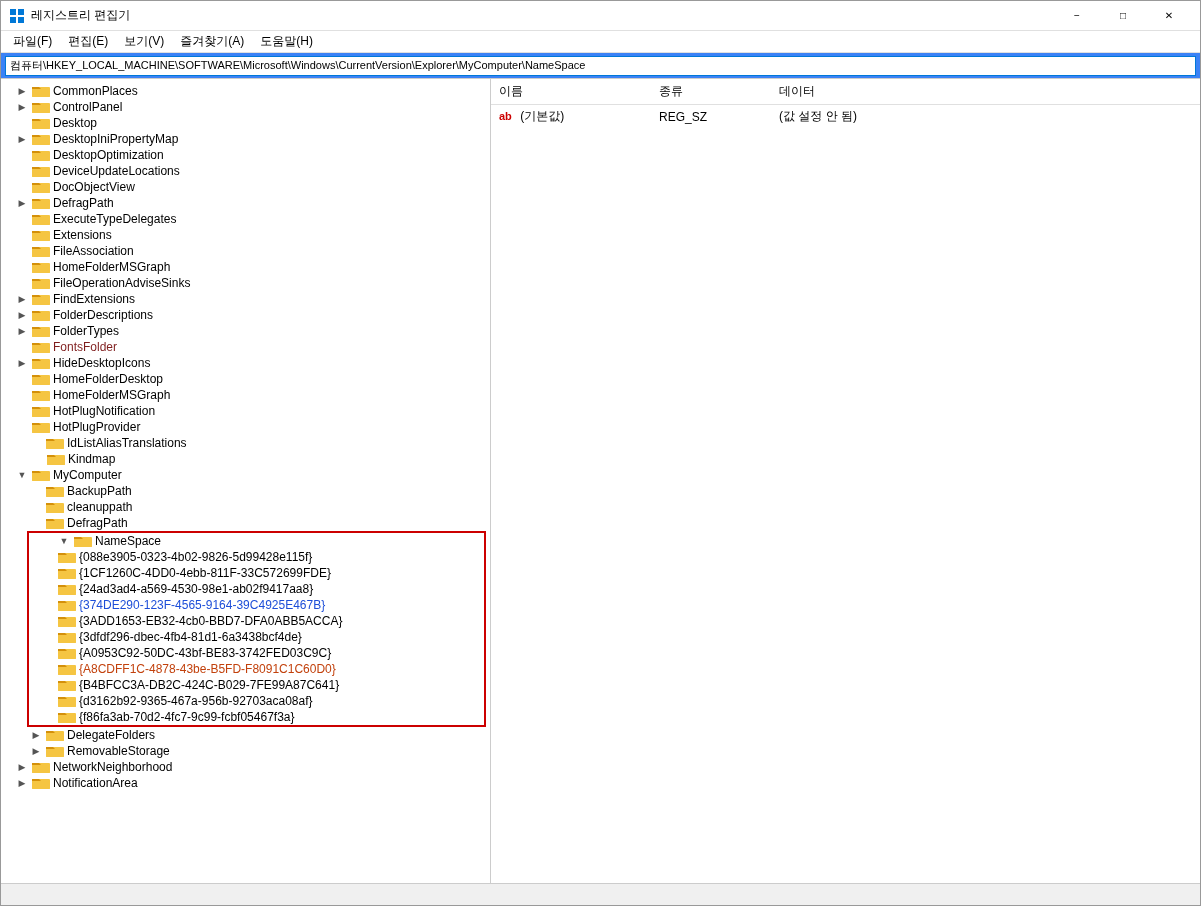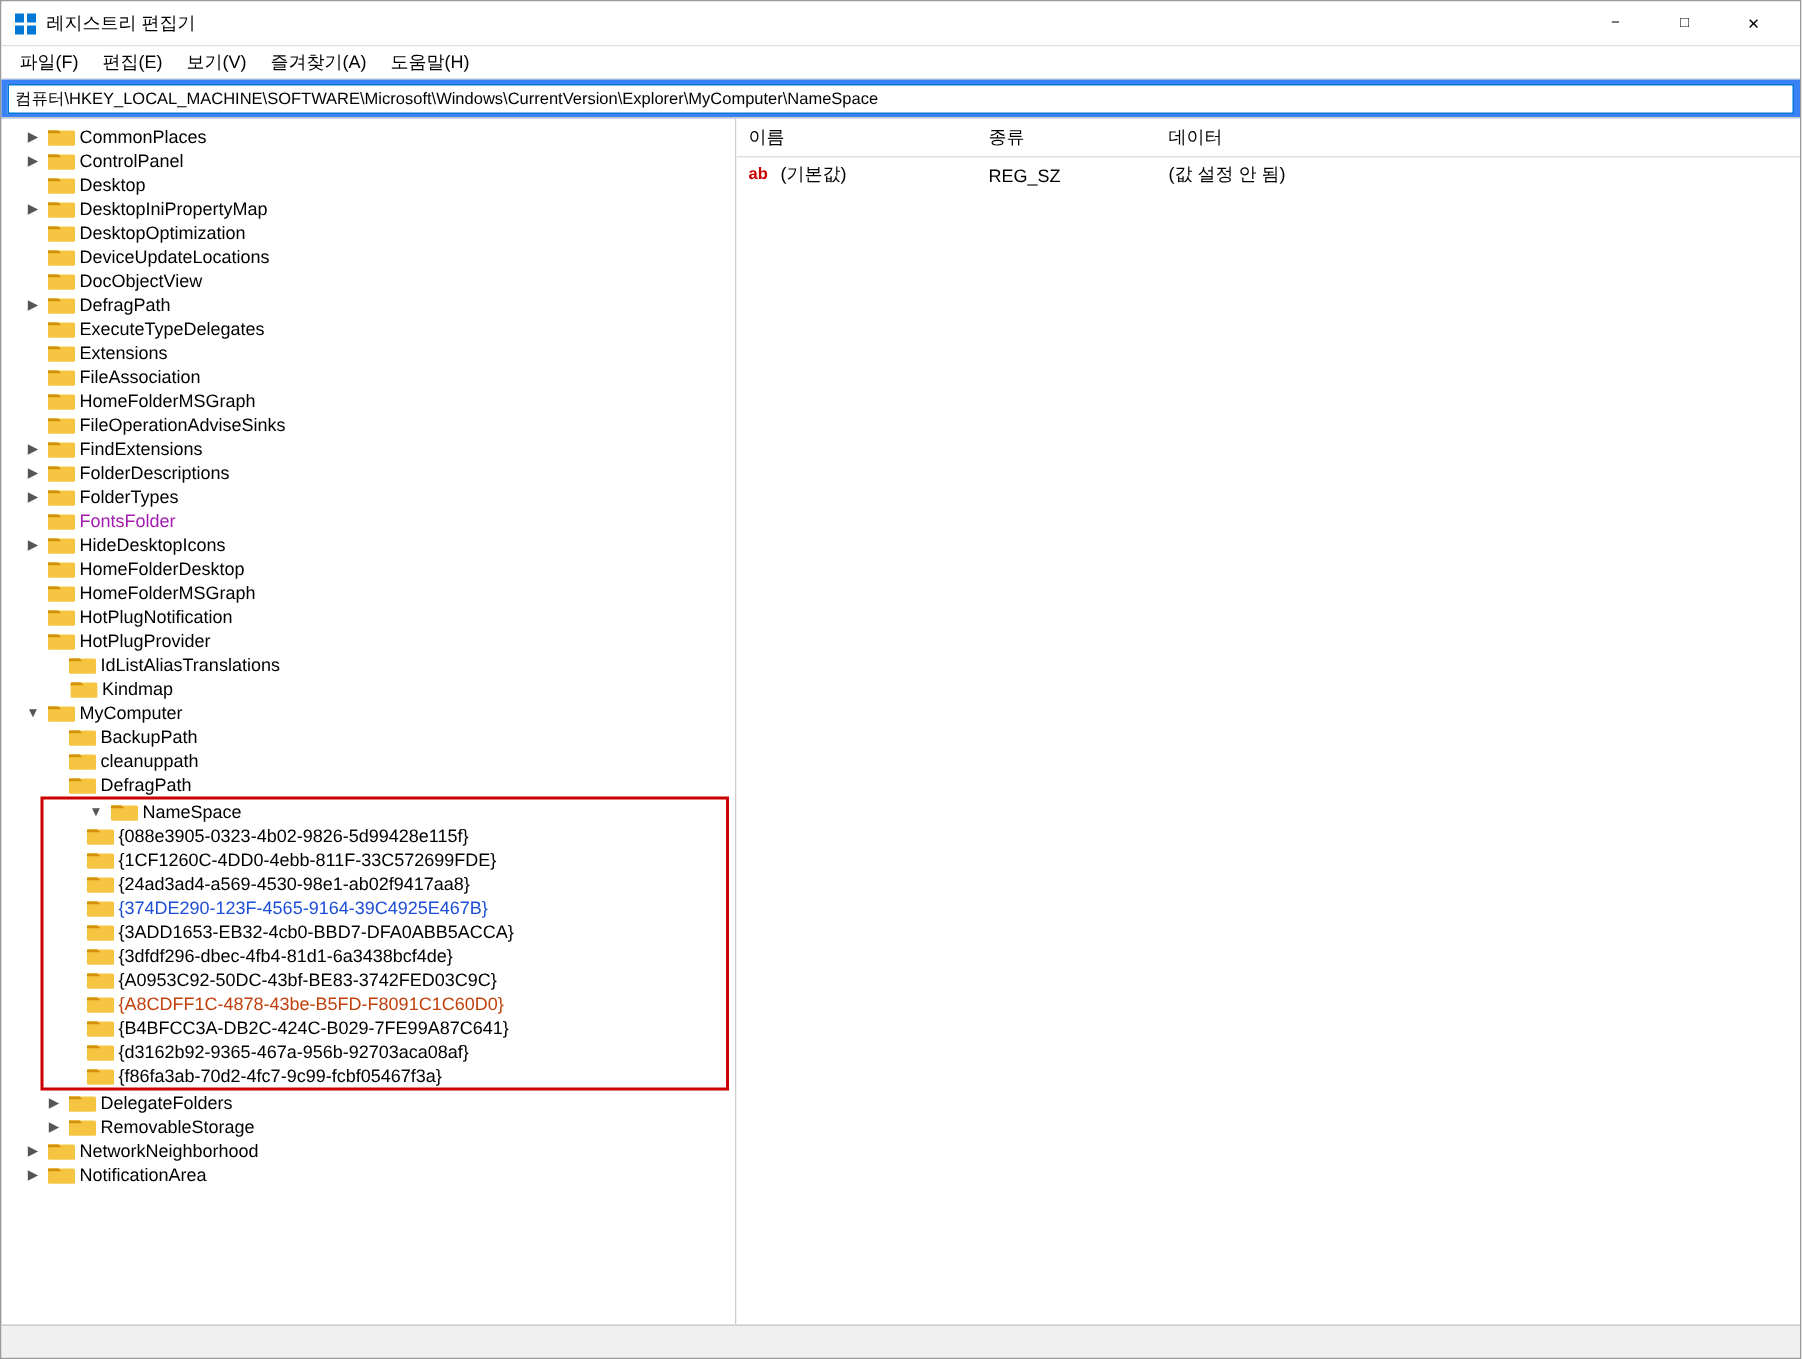--- a/index.html
+++ b/index.html
@@ -398,21 +398,21 @@
         <div style="display: flex; align-items: center; padding: 1px 0px 1px 14px; cursor: pointer; white-space: nowrap; user-select: none;">
           <span style="width: 14px; height: 14px; display: inline-flex; align-items: center; justify-content: center; font-size: 9px; color: rgb(85, 85, 85); flex-shrink: 0; visibility: hidden;"></span>
           <span style="width: 18px; height: 14px; margin: 0px 3px; flex-shrink: 0; display: inline-flex; align-items: center;">
             <svg width="18" height="14" viewBox="0 0 18 14" xmlns="http://www.w3.org/2000/svg">
     <rect x="0" y="3" width="18" height="10" rx="1" fill="#f5c542"></rect>
     <rect x="0" y="3" width="7" height="3" rx="1" fill="#f5c542"></rect>
     <polygon points="0,3 7,3 9,5 0,5" fill="#d4900a"></polygon>
     <rect x="0" y="5" width="18" height="8" rx="1" fill="#f5c542"></rect>
   </svg>
           </span>
-          <span style="font-size: 12px; color: #a21caf;">FontsFolder</span>
+          <span style="font-size: 12px; color: #7f1d1d;">FontsFolder</span>
         </div>
         <div style="display: flex; align-items: center; padding: 1px 0px 1px 14px; cursor: pointer; white-space: nowrap; user-select: none;">
           <span style="width: 14px; height: 14px; display: inline-flex; align-items: center; justify-content: center; font-size: 9px; color: rgb(85, 85, 85); flex-shrink: 0;">▶</span>
           <span style="width: 18px; height: 14px; margin: 0px 3px; flex-shrink: 0; display: inline-flex; align-items: center;">
             <svg width="18" height="14" viewBox="0 0 18 14" xmlns="http://www.w3.org/2000/svg">
     <rect x="0" y="3" width="18" height="10" rx="1" fill="#f5c542"></rect>
     <rect x="0" y="3" width="7" height="3" rx="1" fill="#f5c542"></rect>
     <polygon points="0,3 7,3 9,5 0,5" fill="#d4900a"></polygon>
     <rect x="0" y="5" width="18" height="8" rx="1" fill="#f5c542"></rect>
   </svg>

